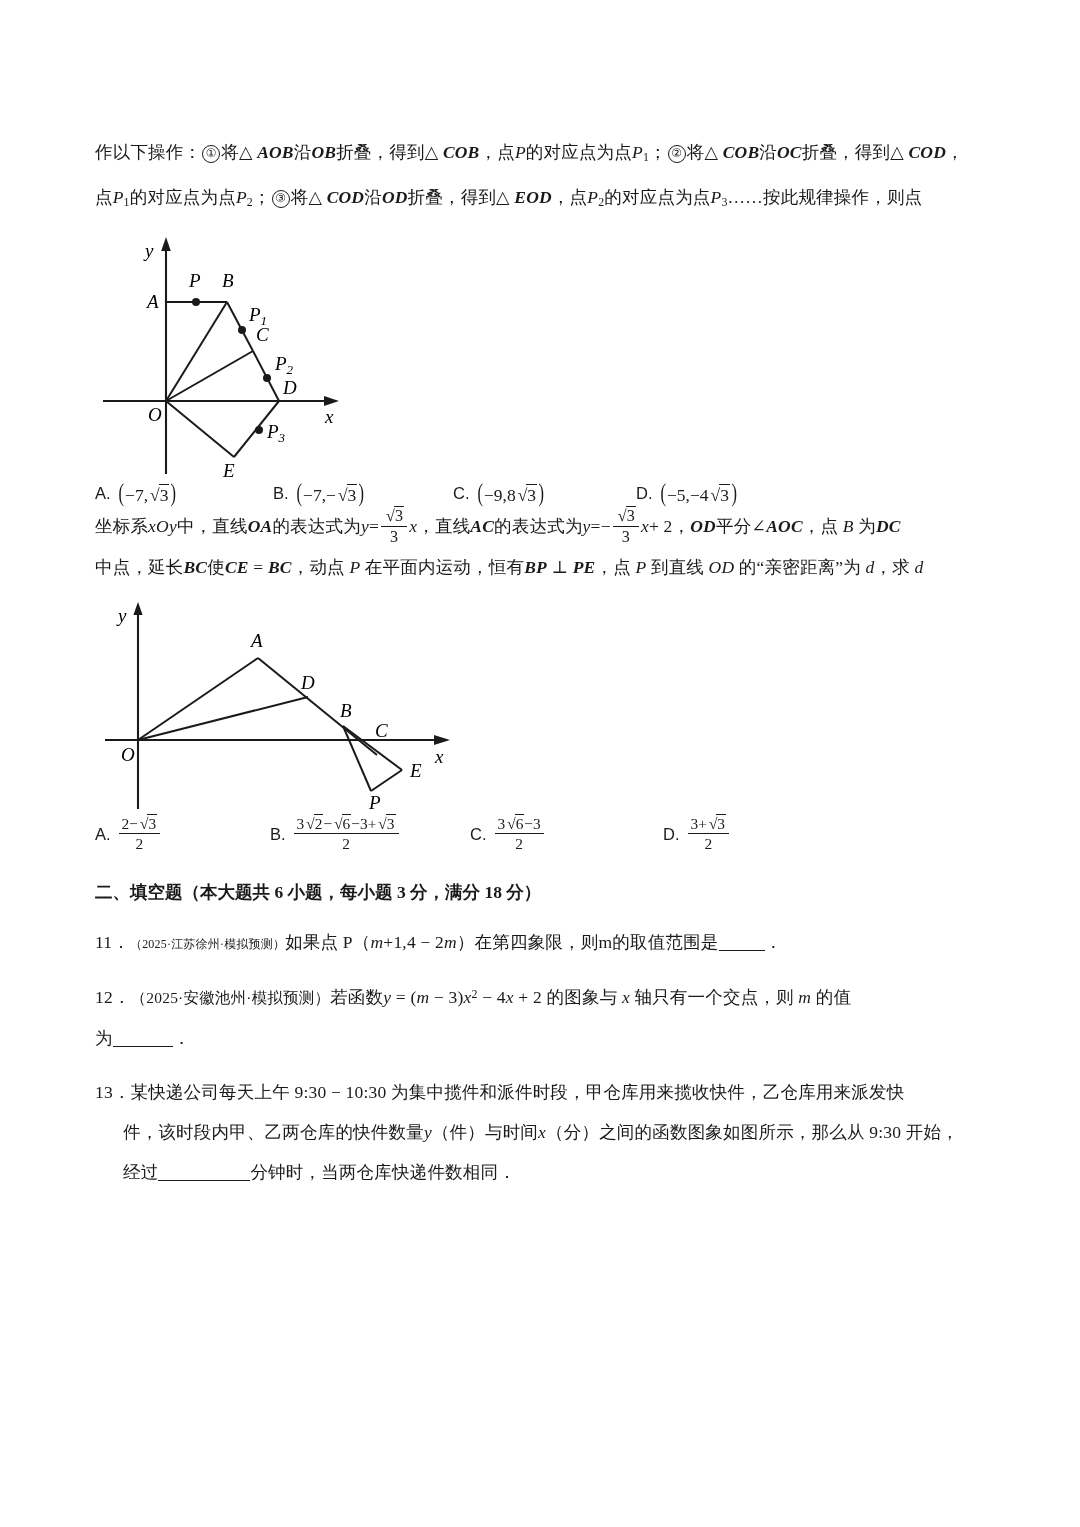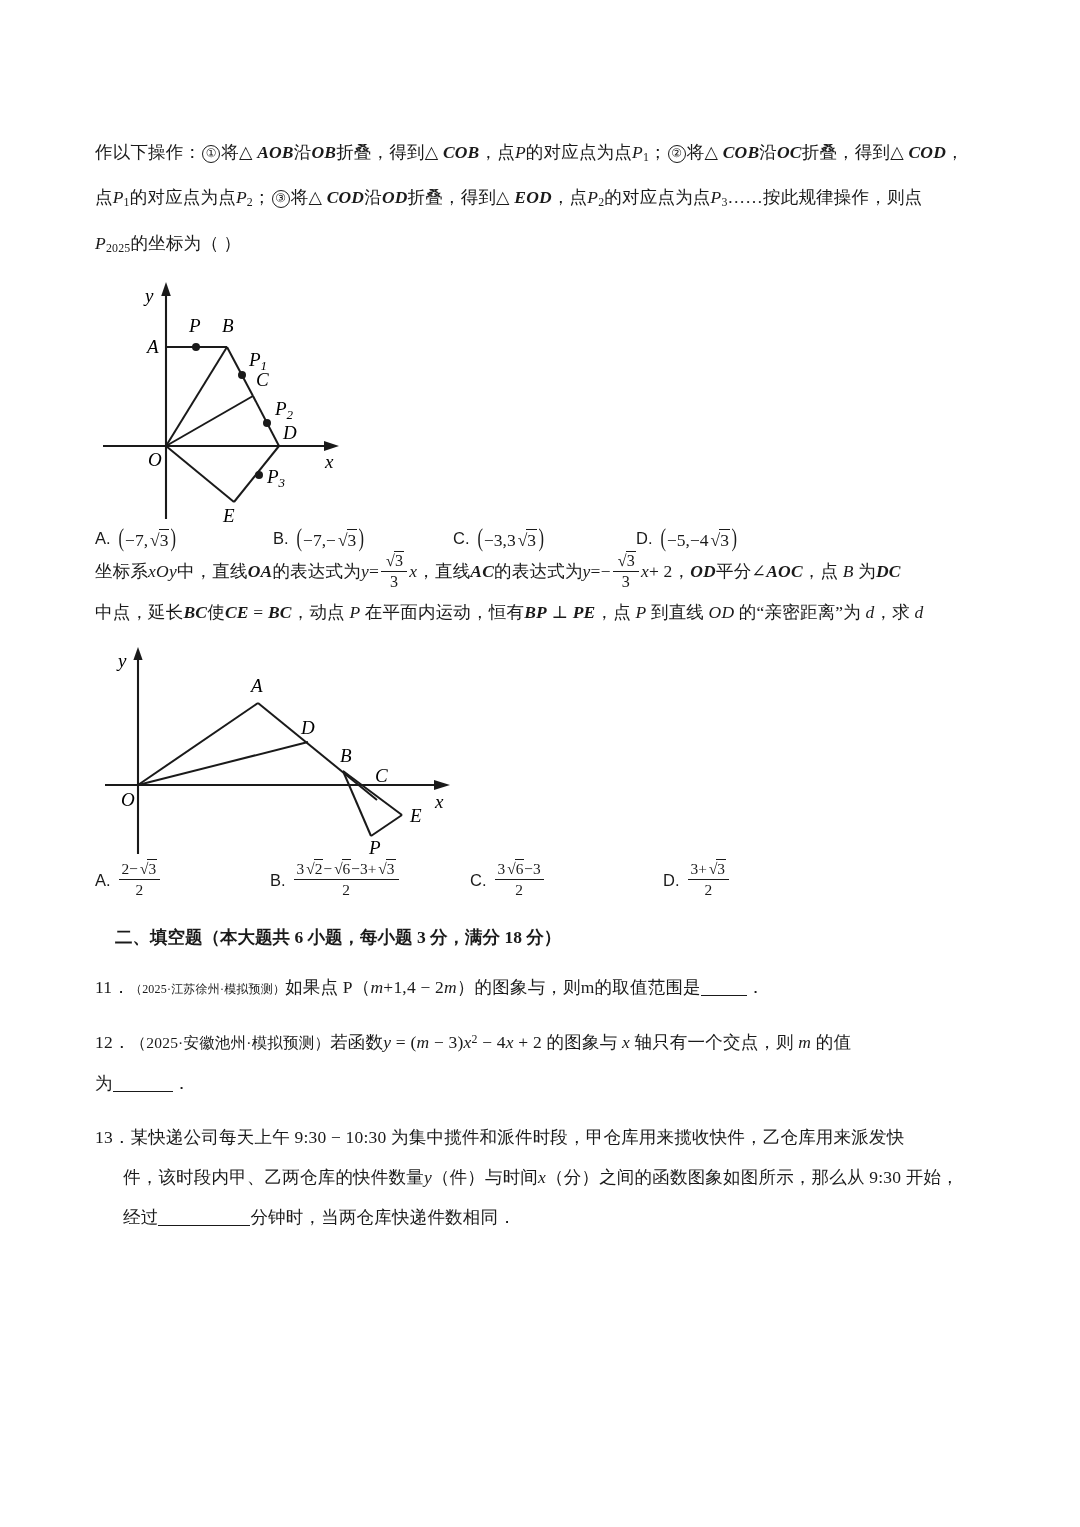--- a/index.html
+++ b/index.html
@@ -163,23 +163,20 @@
 <div class="content">
 
   <div class="para">
     <span class="cn">作以下操作：</span><span class="circnum">①</span><span class="cn">将△</span>&nbsp;<span class="mb">AOB</span><span class="cn">沿</span><span class="mb">OB</span><span class="cn">折叠，得到△</span>&nbsp;<span class="mb">COB</span><span class="cn">，点</span><span class="mi">P</span><span class="cn">的对应点为点</span><span class="mi">P</span><sub>1</sub><span class="cn">；</span><span class="circnum">②</span><span class="cn">将△</span>&nbsp;<span class="mb">COB</span><span class="cn">沿</span><span class="mb">OC</span><span class="cn">折叠，得到△</span>&nbsp;<span class="mb">COD</span><span class="cn">，</span>
   </div>
 
   <div class="para">
     <span class="cn">点</span><span class="mi">P</span><sub>1</sub><span class="cn">的对应点为点</span><span class="mi">P</span><sub>2</sub><span class="cn">；</span><span class="circnum">③</span><span class="cn">将△</span>&nbsp;<span class="mb">COD</span><span class="cn">沿</span><span class="mb">OD</span><span class="cn">折叠，得到△</span>&nbsp;<span class="mb">EOD</span><span class="cn">，点</span><span class="mi">P</span><sub>2</sub><span class="cn">的对应点为点</span><span class="mi">P</span><sub>3</sub><span class="cn">……按此规律操作，则点</span>
   </div>
 
-  <div class="para">
-    <span class="mi">P</span><sub>2025</sub><span class="cn">的坐标为（   ）</span>
-  </div>
 
   <div class="fig" style="margin-top:6px; margin-left:8px;">
     <svg width="280" height="250" viewBox="0 0 280 250">
 
       <line x1="63" y1="22" x2="63" y2="245" stroke="#1a1a1a" stroke-width="2.1"></line>
       <polygon points="63,8 58.2,22 67.8,22" fill="#1a1a1a"></polygon>
       <line x1="0" y1="172" x2="222" y2="172" stroke="#1a1a1a" stroke-width="2.1"></line>
       <polygon points="236,172 221,167 221,177" fill="#1a1a1a"></polygon>
 
       <line x1="63" y1="73" x2="124" y2="73" stroke="#1a1a1a" stroke-width="2"></line>
@@ -220,21 +217,21 @@
     <div class="opt" style="width:178px;">
       <span class="lab">A.</span>
       <span><span class="paren-big">(</span><span class="mn">−7,</span><span class="rad"><span class="radsym">√</span><span class="radbody">3</span></span><span class="paren-big">)</span></span>
     </div>
     <div class="opt" style="width:180px;">
       <span class="lab">B.</span>
       <span><span class="paren-big">(</span><span class="mn">−7,−</span><span class="rad"><span class="radsym">√</span><span class="radbody">3</span></span><span class="paren-big">)</span></span>
     </div>
     <div class="opt" style="width:183px;">
       <span class="lab">C.</span>
-      <span><span class="paren-big">(</span><span class="mn">−3,3</span><span class="rad"><span class="radsym">√</span><span class="radbody">3</span></span><span class="paren-big">)</span></span>
+      <span><span class="paren-big">(</span><span class="mn">−9,8</span><span class="rad"><span class="radsym">√</span><span class="radbody">3</span></span><span class="paren-big">)</span></span>
     </div>
     <div class="opt">
       <span class="lab">D.</span>
       <span><span class="paren-big">(</span><span class="mn">−5,−4</span><span class="rad"><span class="radsym">√</span><span class="radbody">3</span></span><span class="paren-big">)</span></span>
     </div>
   </div>
 
   <div class="para">
     <span class="cn">坐标系</span><span class="mi">xOy</span><span class="cn">中，直线</span><span class="mb">OA</span><span class="cn">的表达式为</span><span class="mi">y</span><span class="mn">=</span><span class="frac"><span class="num"><span class="rad"><span class="radsym">√</span><span class="radbody">3</span></span></span><span class="den">3</span></span><span class="mi">x</span><span class="cn">，直线</span><span class="mb">AC</span><span class="cn">的表达式为</span><span class="mi">y</span><span class="mn">=−</span><span class="frac"><span class="num"><span class="rad"><span class="radsym">√</span><span class="radbody">3</span></span></span><span class="den">3</span></span><span class="mi">x</span><span class="mn">+ 2</span><span class="cn">，</span><span class="mb">OD</span><span class="cn">平分∠</span><span class="mb">AOC</span><span class="cn">，点 </span><span class="mi">B</span><span class="cn"> 为</span><span class="mb">DC</span>
   </div>
@@ -298,24 +295,24 @@
     </div>
     <div class="opt">
       <span class="lab">D.</span>
       <span class="frac" style="font-size:0.88em;">
             <span class="num">3+<span class="rad"><span class="radsym">√</span><span class="radbody">3</span></span></span>
             <span class="den">2</span>
           </span>
     </div>
   </div>
 
-  <div class="sect-head" style="margin-top:18px;margin-left:20px;">二、填空题（本大题共 6 小题，每小题 3 分，满分 18 分）</div>
+  <div class="sect-head" style="margin-top:18px;">二、填空题（本大题共 6 小题，每小题 3 分，满分 18 分）</div>
 
   <div class="para" style="margin-top:10px;">
-    <span class="qnum cn">11．</span><span class="cn" style="font-size:12px;">（2025·江苏徐州·模拟预测）</span><span class="cn">如果点 P（</span><span class="mi">m</span><span class="mn">+1,4 − 2</span><span class="mi">m</span><span class="cn">）的图象与，则m的取值范围是</span><span class="blank-line" style="width:46px;"></span><span class="cn">．</span>
+    <span class="qnum cn">11．</span><span class="cn" style="font-size:12px;">（2025·江苏徐州·模拟预测）</span><span class="cn">如果点 P（</span><span class="mi">m</span><span class="mn">+1,4 − 2</span><span class="mi">m</span><span class="cn">）在第四象限，则m的取值范围是</span><span class="blank-line" style="width:46px;"></span><span class="cn">．</span>
   </div>
 
   <div class="para" style="margin-top:10px;">
     <span class="qnum cn">12．</span><span class="cn" style="font-size:15.5px;">（2025·安徽池州·模拟预测）</span><span class="cn">若函数</span><span class="mi">y</span><span class="mn"> = (</span><span class="mi">m</span><span class="mn"> − 3)</span><span class="mi">x</span><sup>2</sup><span class="mn"> − 4</span><span class="mi">x</span><span class="cn"> + 2 的图象与 </span><span class="mi">x</span><span class="cn"> 轴只有一个交点，则 </span><span class="mi">m</span><span class="cn"> 的值</span>
   </div>
   <div class="para">
     <span class="cn">为</span><span class="blank-line" style="width:60px;"></span><span class="cn">．</span>
   </div>
 
   <div class="para" style="margin-top:14px;">

